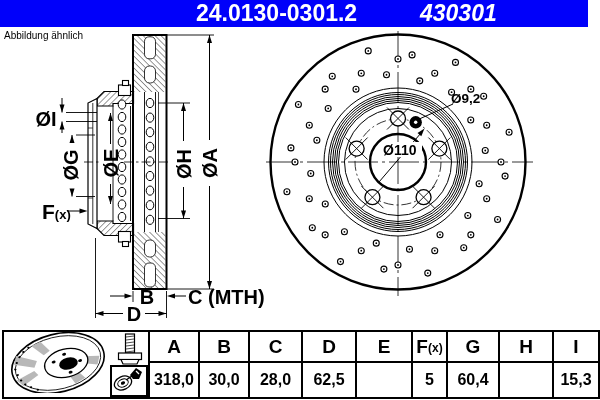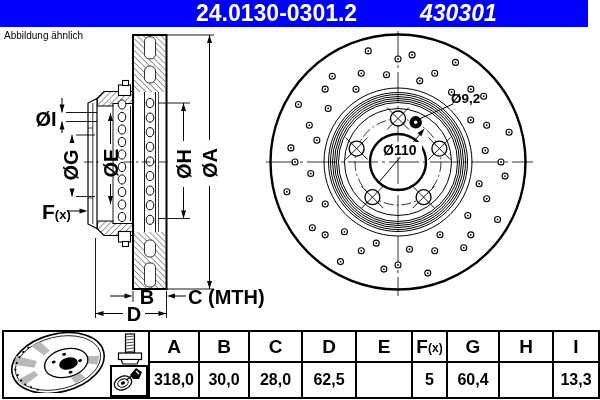--- a/index.html
+++ b/index.html
@@ -428,16 +428,16 @@
         <div class="hd">
           <span>H</span>
           <sup></sup>
         </div>
       </div>
       <div class="col" style="flex: 1 1 0%;">
         <div class="hd">
           <span>I</span>
           <sup></sup>
         </div>
-        <div class="vl">13,3</div>
+        <div class="vl">15,3</div>
       </div>
     </div>
 </div>
 
 </body></html>

